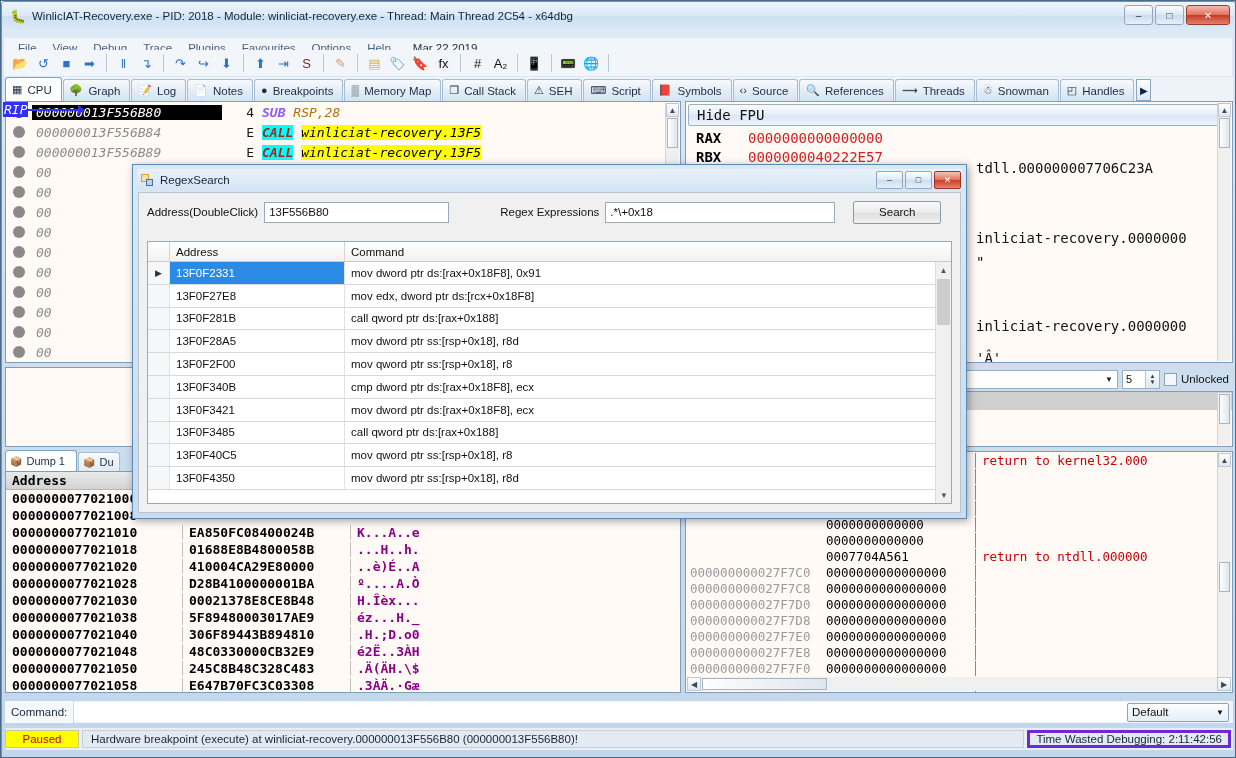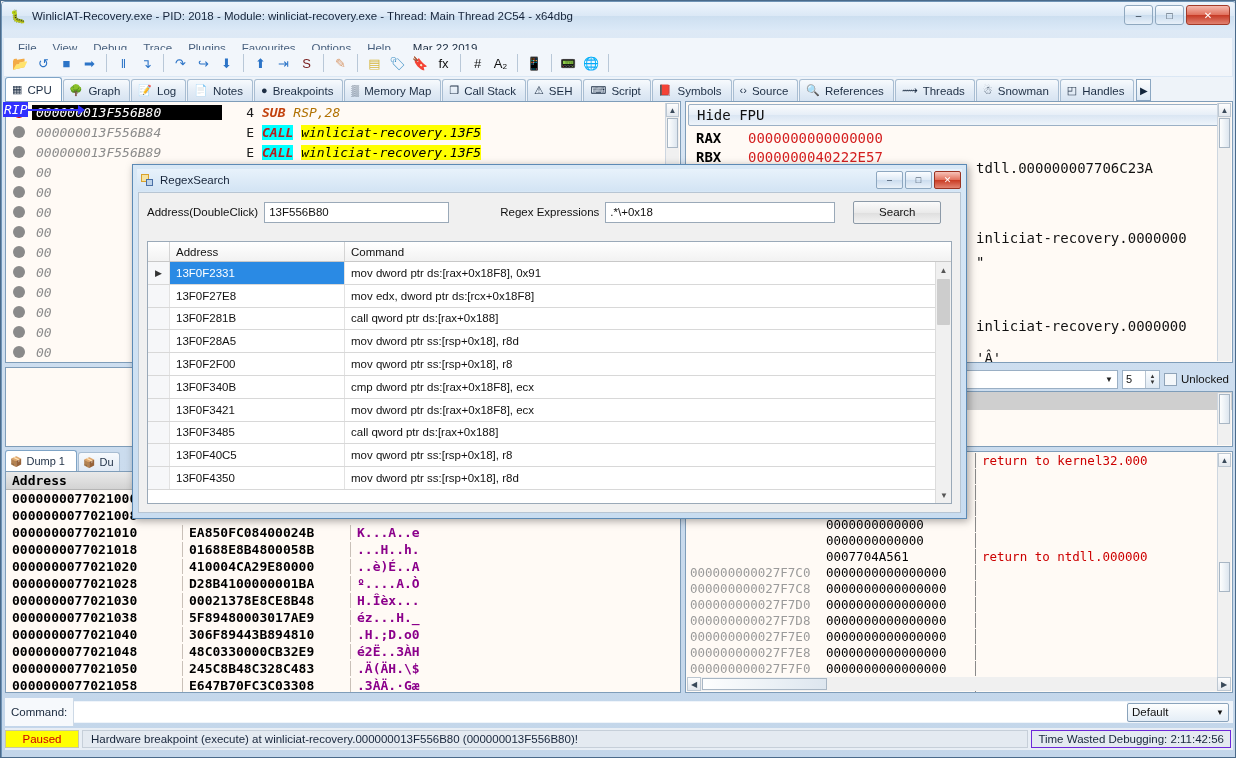--- a/index.html
+++ b/index.html
@@ -115,21 +115,21 @@
     font-style: italic; white-space: nowrap;
   }
   .dis-bp {
     width: 26px; display:flex; align-items:center; justify-content:center;
   }
   .bpdot { width: 12px; height: 12px; border-radius: 50%; background: #8a8a8a; }
   .bpdot.red { background: #d40000; }
   .dis-addr { width: 190px; padding-left: 4px; color: #8c8c8c; }
   .dis-row.cur .dis-addr { background: #000; color: #fff; }
   .dis-bytes { width: 40px; text-align: right; padding-right: 8px; color: #1a1a1a; font-style: normal; }
-  .dis-mn { color: #c2410c; font-weight: bold; }
+  .dis-mn { color: #8b5cf6; font-weight: bold; }
   .dis-mn.callhl { background: #00ffff; color: #b91c1c; }
   .dis-op { color: #b07000; }
   .dis-op.yellowhl { background: #ffff00; color: #000; }
   .rip-marker {
     position: absolute; left: 2px; top: 101px;
     display: flex; align-items: center; z-index: 5;
   }
   .rip-label {
     background: #3030ff; color: #fff; font-family: "DejaVu Sans Mono", monospace;
     font-size: 13px; font-style: italic; padding: 0 1px;
@@ -271,21 +271,21 @@
   .stk-cmt { color: #cc0000; padding-left: 6px; }
 
   
   .cmdbar {
     position: absolute; left: 4px; top: 700px; width: 1228px; height: 22px;
     display: flex; align-items: center;
     background: #eff4fa;
   }
   .cmdlabel {
     font-size: 11.5px; color: #18283c; padding: 0 6px;
-    height: 28px; display: flex; align-items: center; background: #f6f9fc;
+    height: 22px; display: flex; align-items: center; background: #f6f9fc;
     border-right: 1px solid #cdd9e6;
   }
   .cmdinput {
     flex: 1; height: 20px; background: #fff; border: none;
   }
   .cmd-default {
     width: 102px; height: 19px; margin-right: 4px;
     border: 1px solid #8aa3bb; border-radius: 2px;
     background: linear-gradient(to bottom,#fdfefe,#e4edf6);
     display: flex; align-items: center; padding: 0 4px;
@@ -301,21 +301,21 @@
     border: 1px solid #c8c8a0;
     display: flex; align-items: center; justify-content: center;
     font-size: 11.5px; color: #cc0000;
   }
   .st-msg {
     flex: 1; height: 18px; background: #e4eaf1; border: 1px solid #c6cfd9;
     display: flex; align-items: center; padding-left: 8px;
     font-size: 11.5px; color: #16243a; white-space: nowrap; overflow: hidden;
   }
   .st-time {
-    height: 18px; background: #e4eaf1; border: 1px solid #6d28d9;
+    height: 18px; background: #e4eaf1; border: 3px solid #6d28d9;
     display: flex; align-items: center; padding: 0 6px;
     font-size: 11.5px; color: #16243a; margin-right: 2px;
   }
 
   
   #regexdlg {
     position: absolute; left: 131px; top: 163px; width: 835px; height: 355px;
     background: #f0f0f0;
     border: 1px solid #5c8ab5;
     box-shadow: 2px 2px 8px rgba(0,0,0,0.35);

